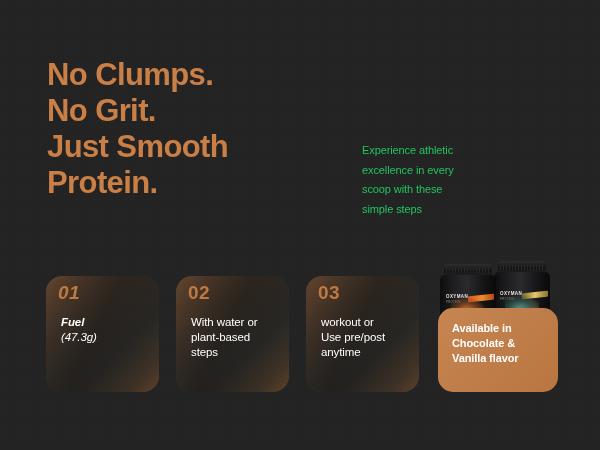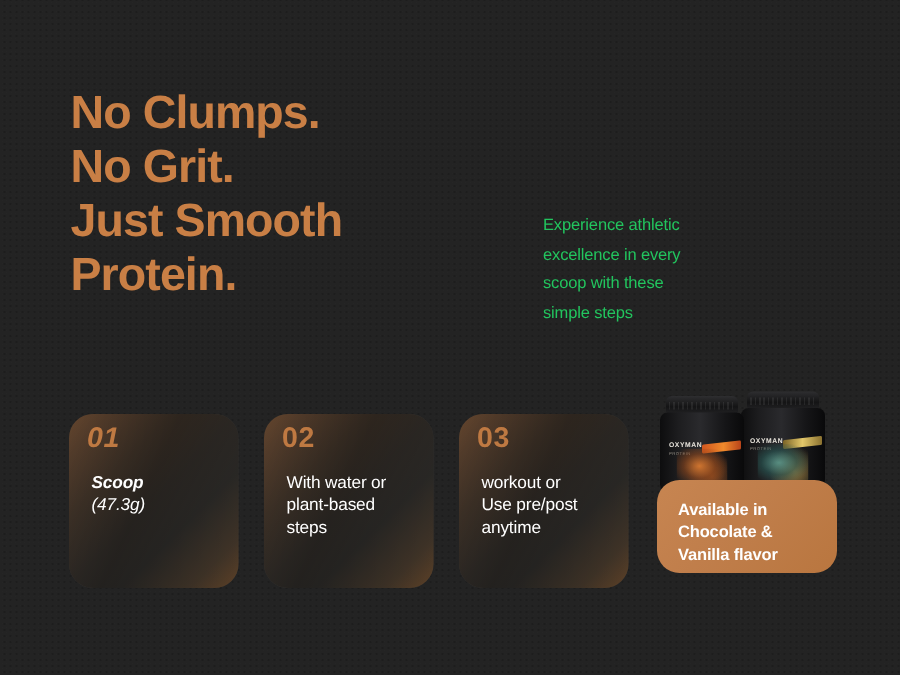--- a/index.html
+++ b/index.html
@@ -218,23 +218,23 @@
   #tub-vanilla .tub-art {
     background:
       radial-gradient(ellipse at 42% 48%, rgba(90,150,138,0.9) 0%, rgba(40,88,84,0.6) 42%, rgba(0,0,0,0) 74%),
       radial-gradient(circle at 72% 70%, rgba(196,158,76,0.7) 0%, rgba(0,0,0,0) 55%);
   }
 
   
   #flavor-badge {
     position: absolute;
     left: 438px;
-    top: 320px;
+    top: 308px;
     width: 120px;
-    height: 62px;
+    height: 84px;
     border-radius: 15px;
     background: linear-gradient(135deg, #c78551 0%, #c07e4b 45%, #b9763f 100%);
     z-index: 3;
   }
   #flavor-badge .badge-text {
     position: absolute;
     left: 14px;
     top: 13px;
     right: 8px;
     color: #FFFFFF;
@@ -262,21 +262,21 @@
   <p id="subcopy">
     <span class="sub-line">Experience athletic</span>
     <span class="sub-line">excellence in every</span>
     <span class="sub-line">scoop with these</span>
     <span class="sub-line">simple steps</span>
   </p>
 
   <div id="card-1" class="step-card">
     <span class="step-num">01</span>
     <div class="step-body">
-      <span class="step-title">Scoop</span>
+      <span class="step-title">Fuel</span>
       <span class="step-desc">
         <span class="d-line">(47.3g)</span>
       </span>
     </div>
   </div>
 
   <div id="card-2" class="step-card">
     <span class="step-num">02</span>
     <div class="step-body">
       <span class="step-desc">

